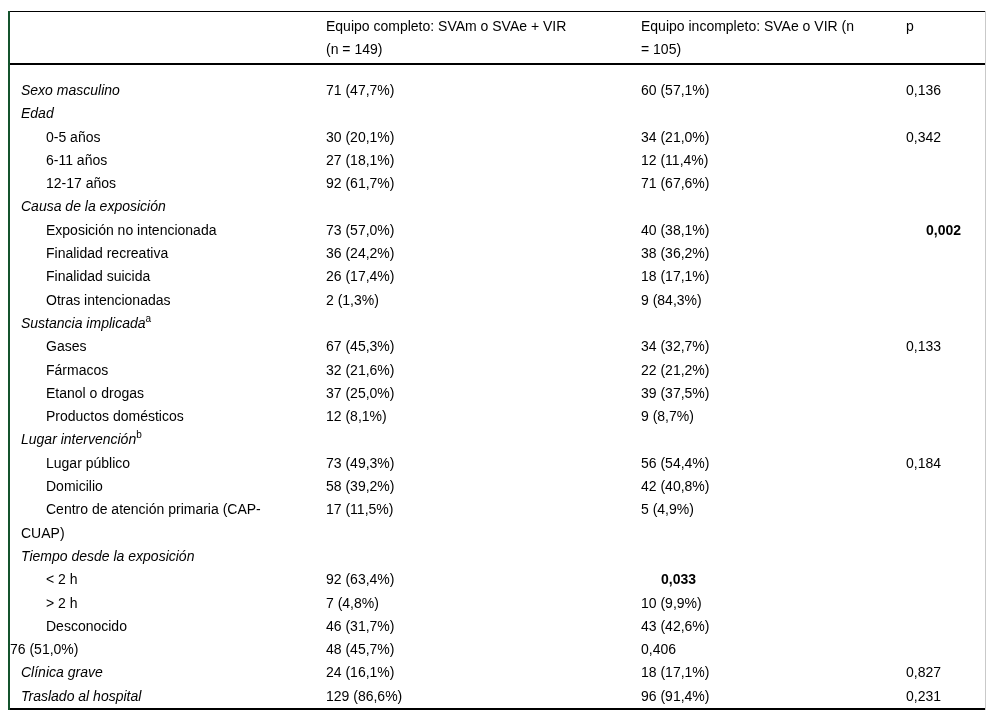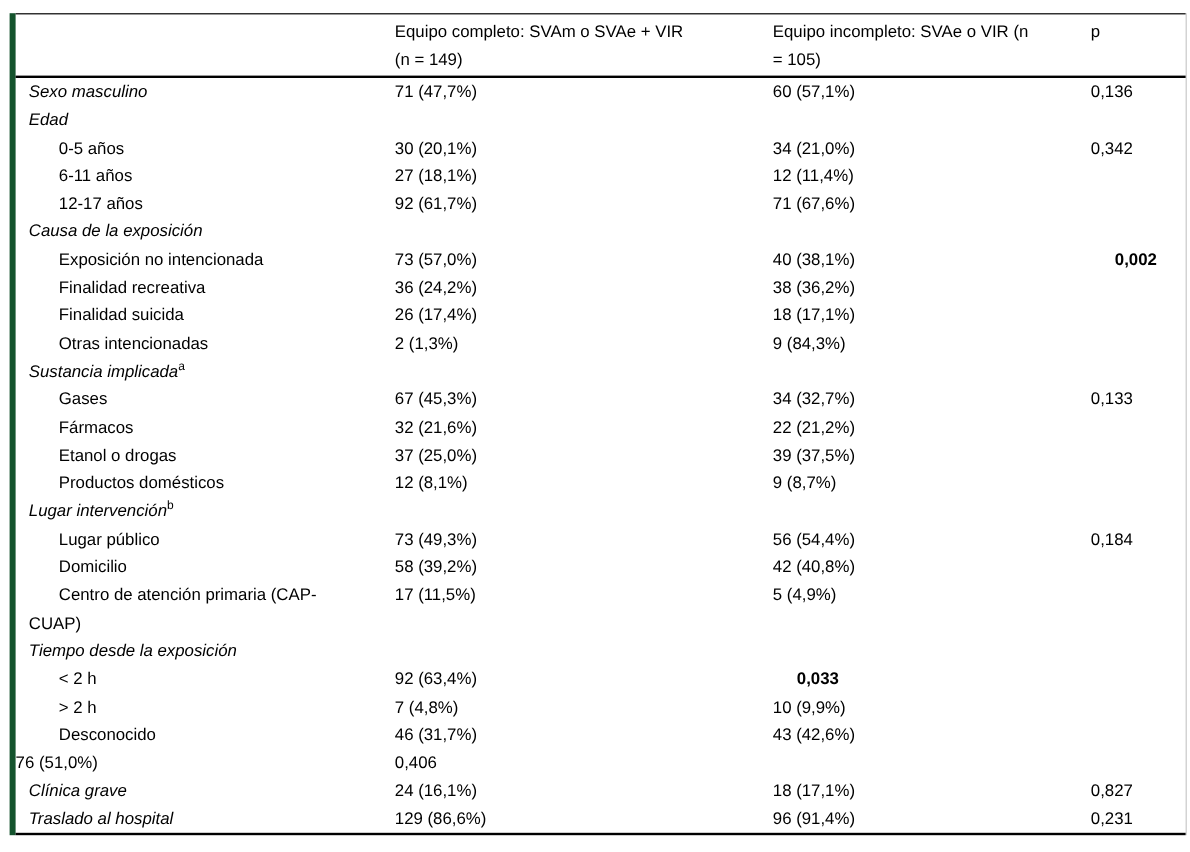--- a/index.html
+++ b/index.html
@@ -10,21 +10,21 @@
     height: 710px;
     font-family: "Liberation Sans", sans-serif;
     color: #000000;
     -webkit-font-smoothing: antialiased;
   }
   .sheet {
     position: absolute;
     left: 8px;
     top: 11px;
     width: 975px;
-    border-left: 5px solid #14532d;
+    border-left: 2px solid #14532d;
     border-right: 1px solid #c9c9c9;
     box-sizing: content-box;
   }
   .rule-thin  { border-top: 1px solid #000; height: 0; }
   .rule-thick { border-top: 2px solid #000; height: 0; }
 
   .grid-row {
     display: grid;
     grid-template-columns: 316px 315px 265px 1fr;
   }
@@ -33,21 +33,21 @@
     line-height: 23.3px;
     white-space: normal;
     overflow: hidden;
   }
   .header-row {
     padding-top: 3px;
     height: 48px;
   }
   .header-row .cell { font-weight: normal; }
 
-  .tbody { padding-top: 0; }
+  .tbody { padding-top: 14px; }
 
   .label-cell { padding-left: 11px; }
   .row.italic .label-cell { font-style: italic; }
   .row.indent .label-cell { text-indent: 25px; }
 
   sup.fn {
     font-style: normal;
     font-size: 10px;
     line-height: 0;
     vertical-align: super;
@@ -203,20 +203,21 @@
     <div class="cell p-cell"></div>
   </div>
       <div class="grid-row row indent">
     <div class="cell label-cell">Desconocido</div>
     <div class="cell">46 (31,7%)</div>
     <div class="cell">43 (42,6%)</div>
     <div class="cell p-cell"></div>
   </div>
       <div class="grid-row row italic">
     <div class="cell">76 (51,0%)</div>
+    <div class="cell">48 (45,7%)</div>
     <div class="cell p-cell">0,406</div>
   </div>
       <div class="grid-row row italic">
     <div class="cell label-cell">Clínica grave</div>
     <div class="cell">24 (16,1%)</div>
     <div class="cell">18 (17,1%)</div>
     <div class="cell p-cell">0,827</div>
   </div>
       <div class="grid-row row italic">
     <div class="cell label-cell">Traslado al hospital</div>

